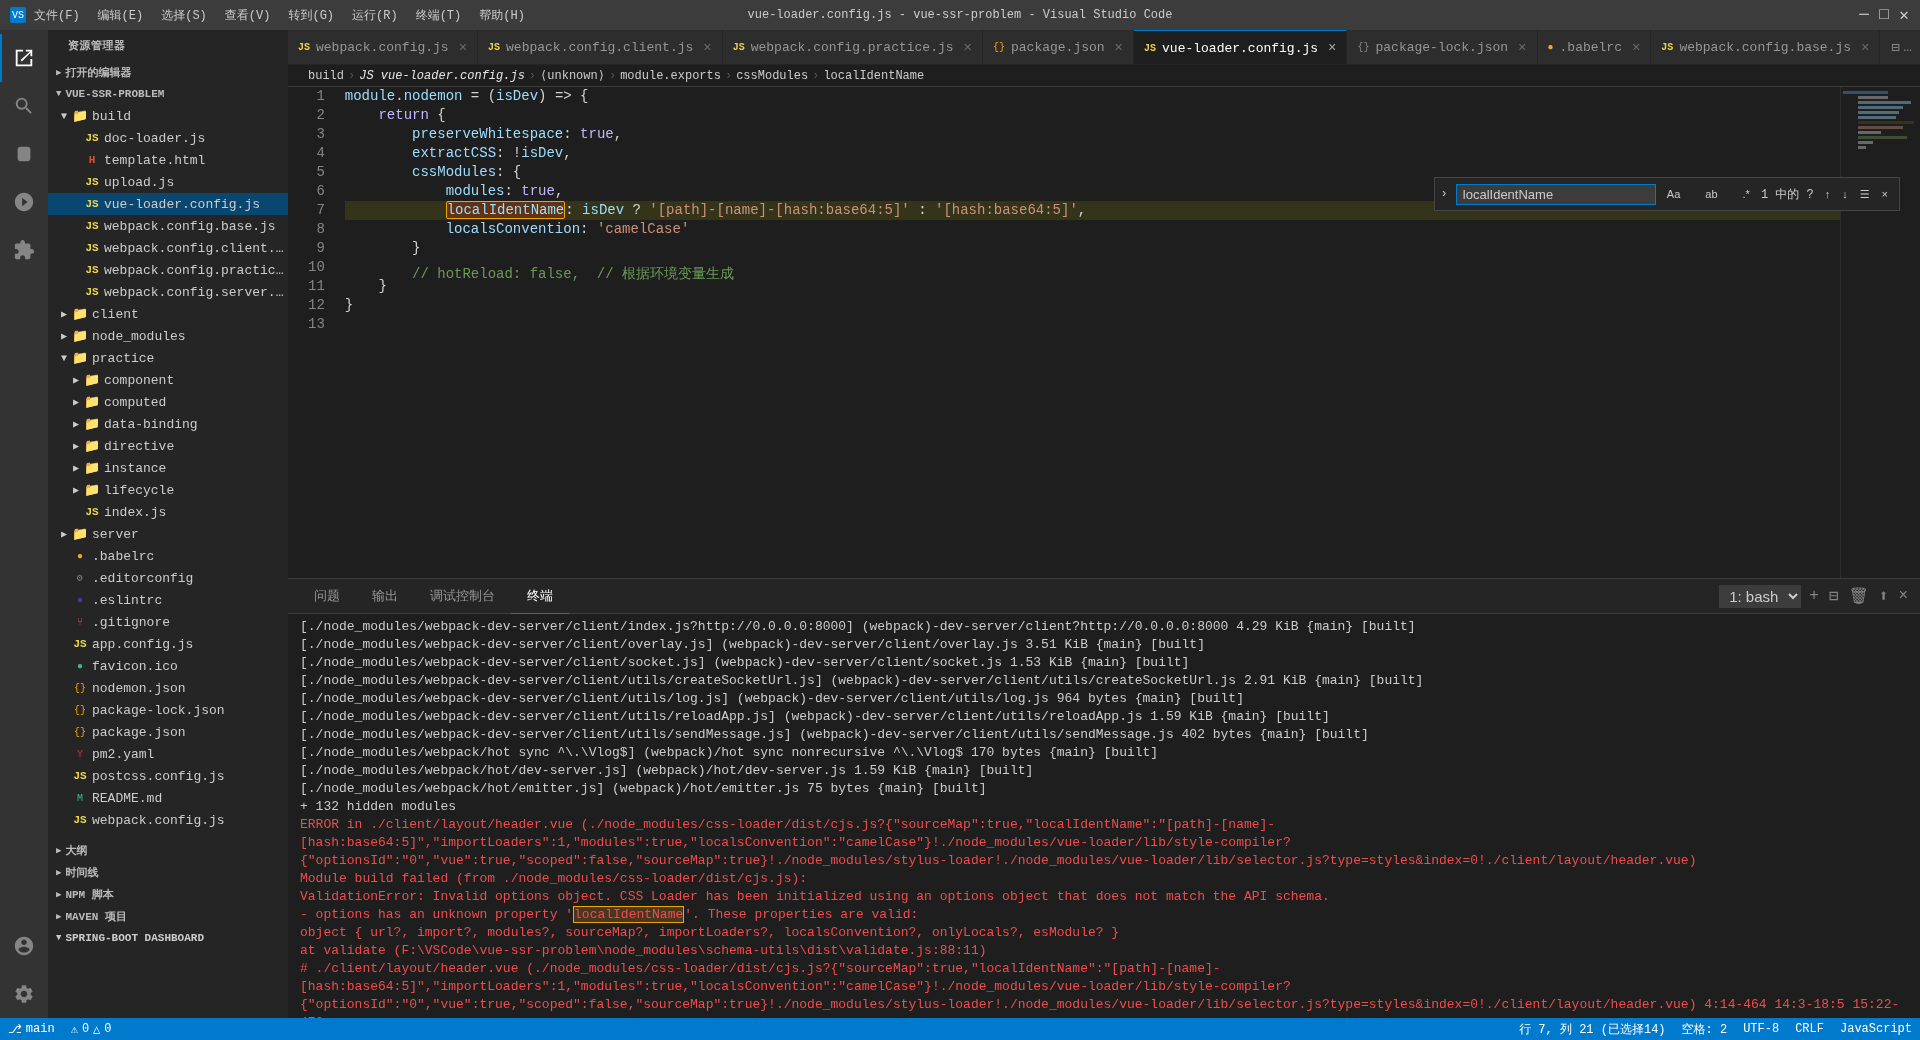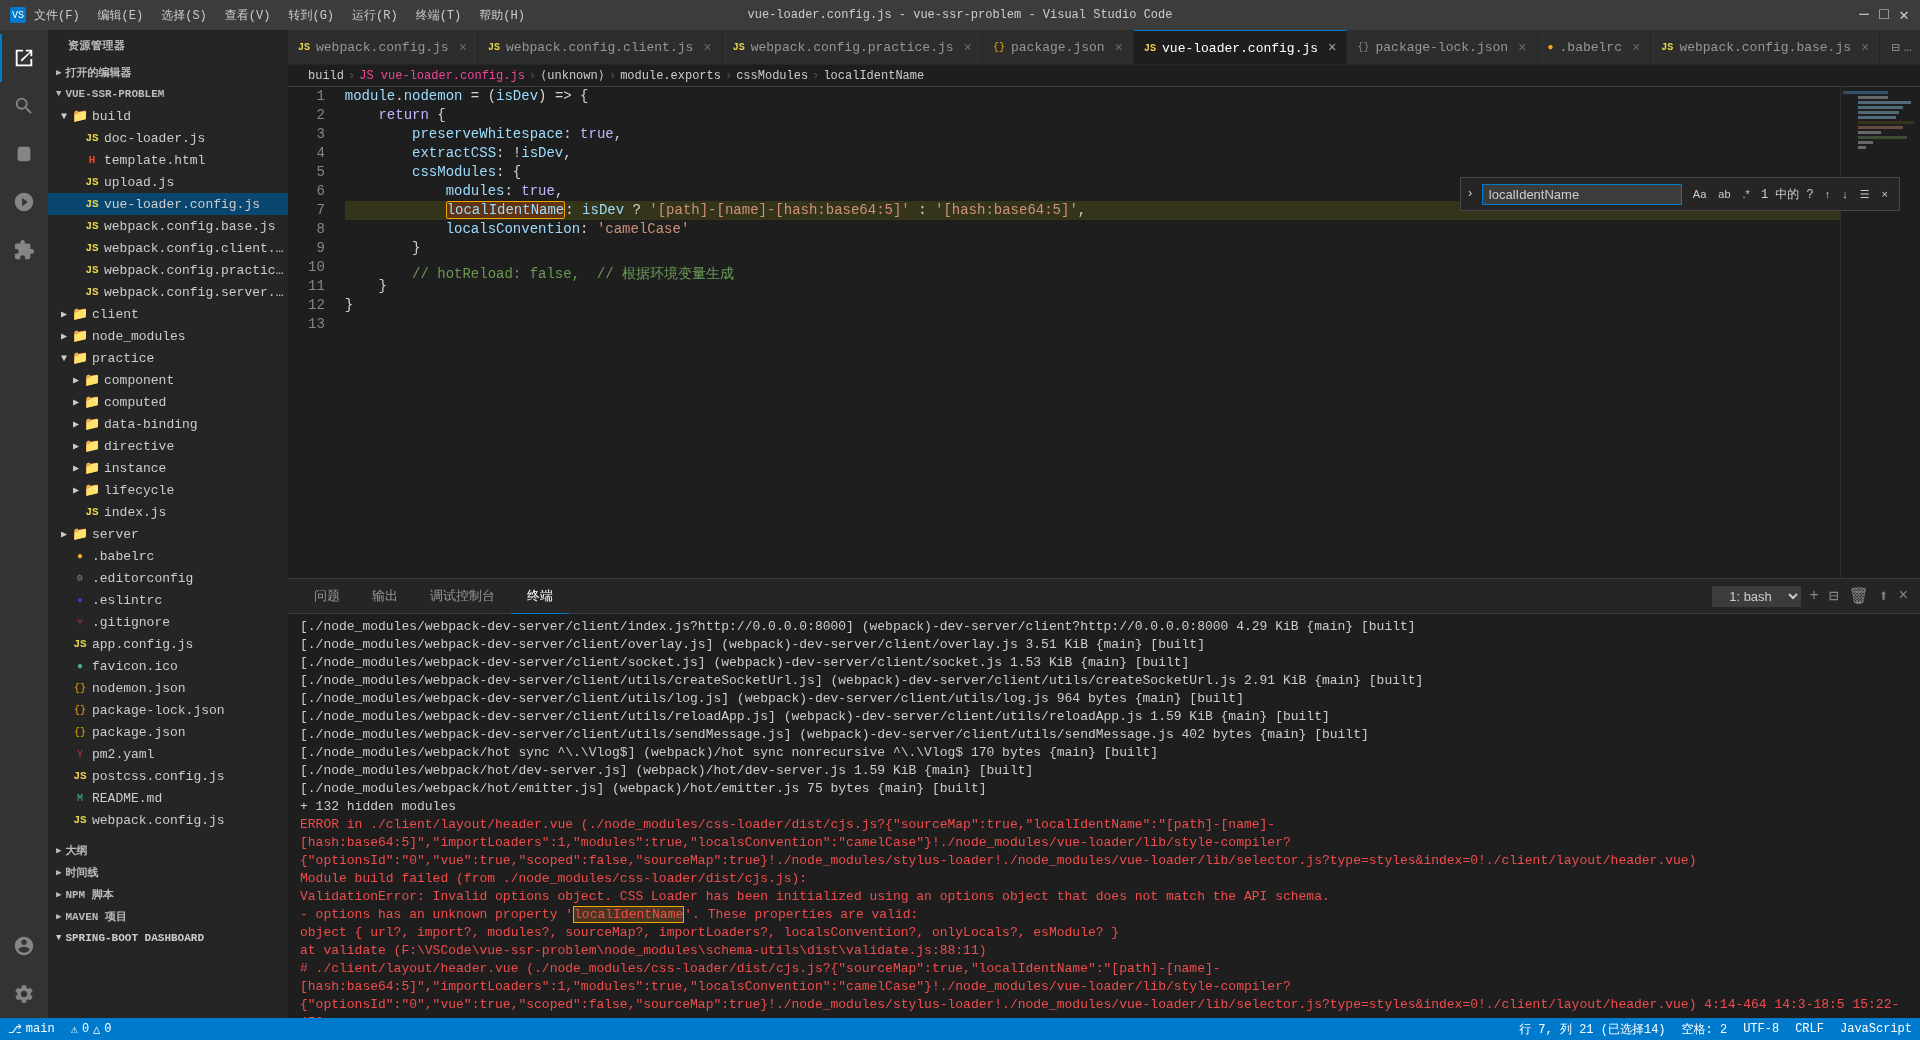--- a/index.html
+++ b/index.html
@@ -276,21 +276,21 @@
       background: #3c3c3c;
       border: 1px solid #007acc;
       color: #cccccc;
       padding: 2px 6px;
       font-size: 13px;
       width: 200px;
       outline: none;
     }
     .find-options {
       display: flex;
-      gap: 2px;
+      gap: 15px;
     }
     .find-btn {
       background: none;
       border: 1px solid transparent;
       color: #cccccc;
       cursor: pointer;
       padding: 2px 4px;
       font-size: 11px;
     }
     .find-count {
@@ -405,22 +405,22 @@
     }
     .panel-action-btn {
       cursor: pointer;
       font-size: 16px;
       padding: 2px;
     }
     .panel-select {
       background: #3c3c3c;
       border: none;
       color: #cccccc;
-      font-size: 13px;
-      padding: 2px 13px;
+      font-size: 15px;
+      padding: 2px 6px;
       cursor: pointer;
       outline: none;
     }
 
     
     .terminal-output {
       flex: 1;
       overflow-y: auto;
       padding: 4px 12px;
       font-size: 13px;
@@ -782,21 +782,21 @@
       </div>
       <div class="tab-actions">
         <span style="cursor:pointer;color:#858585;font-size:14px;">⊟</span>
         <span style="cursor:pointer;color:#858585;font-size:14px;">…</span>
       </div>
     </div>
 
     <div class="breadcrumb">
       <span class="breadcrumb-item">build</span>
       <span class="breadcrumb-sep">›</span>
-      <span class="breadcrumb-item" style="color:#ec4899;">JS vue-loader.config.js</span>
+      <span class="breadcrumb-item" style="color:#e5e5e5;font-style:italic;">JS vue-loader.config.js</span>
       <span class="breadcrumb-sep">›</span>
       <span class="breadcrumb-item">⟨unknown⟩</span>
       <span class="breadcrumb-sep">›</span>
       <span class="breadcrumb-item">module.exports</span>
       <span class="breadcrumb-sep">›</span>
       <span class="breadcrumb-item">cssModules</span>
       <span class="breadcrumb-sep">›</span>
       <span class="breadcrumb-item">localIdentName</span>
     </div>
 

